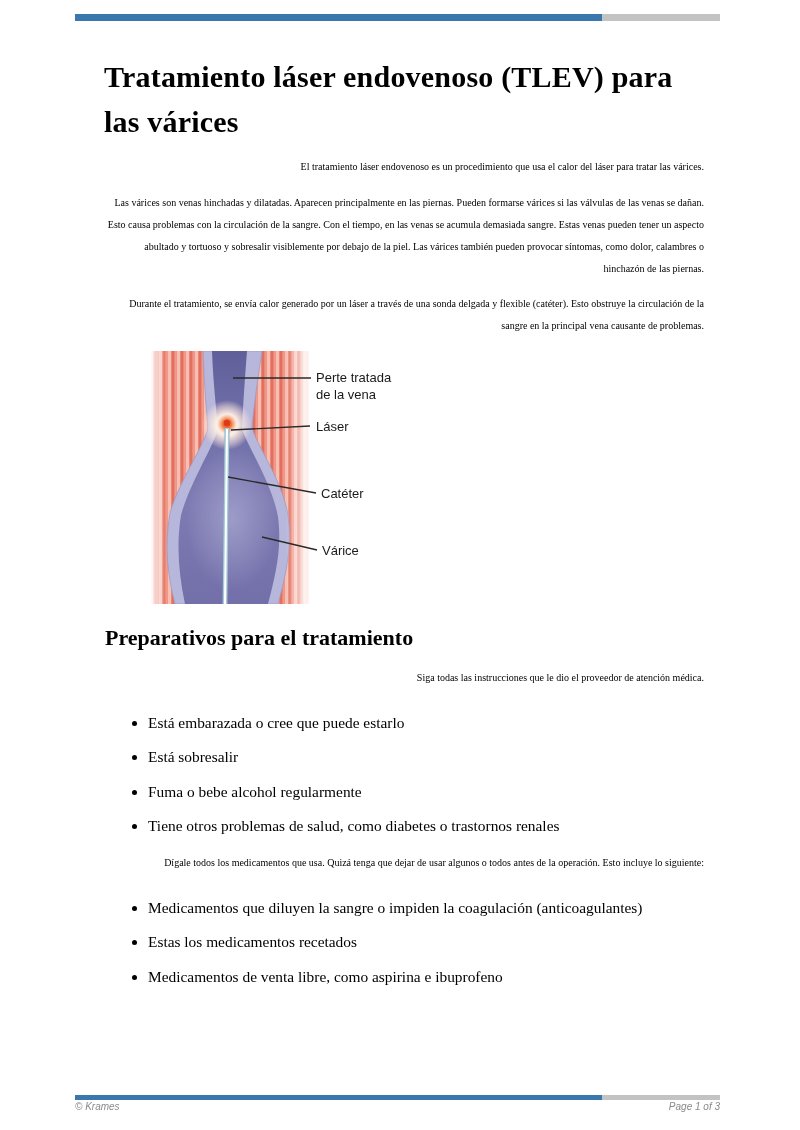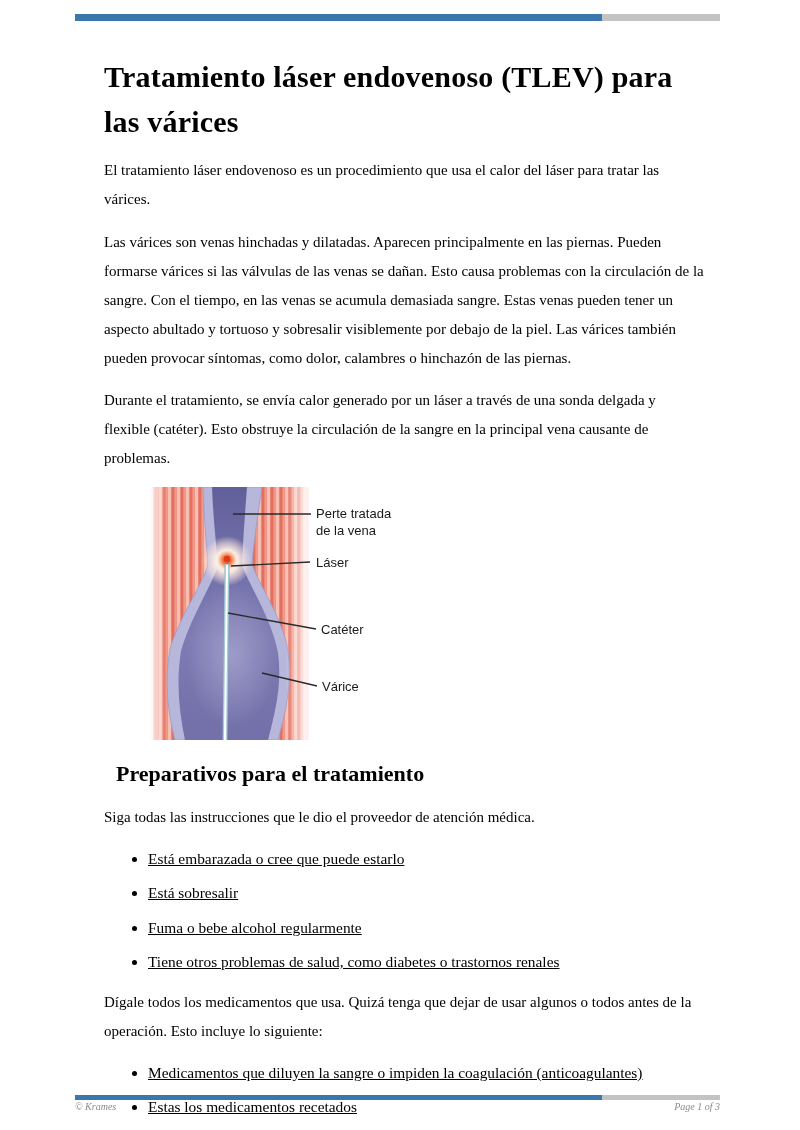--- a/index.html
+++ b/index.html
@@ -19,38 +19,38 @@
   .rule.bottom{top:1095px;height:5px;}
   .content{
     position:absolute;left:104px;top:40px;width:600px;
   }
   h1{
     font-size:30px;line-height:45px;font-weight:bold;
     margin:14px 0 12px 0;letter-spacing:0.2px;
   }
   h2{
     font-size:22px;line-height:28px;font-weight:bold;
-    margin:20px 0 15px 12px;
+    margin:20px 0 15px 1px;
   }
   p{
-    font-size:15px;line-height:29px;margin:0 0 13.5px 0;
+    font-size:10px;line-height:22px;margin:0 0 13.5px 0;text-align:right;
   }
   ul{
-    margin:16px 0 15px 0;padding:0 0 0 44px;text-decoration:underline;
+    margin:23px 0 15px 0;padding:0 0 0 44px;
   }
   li{
     font-size:15.4px;line-height:21.6px;margin:0 0 13px 0;
   }
   figure{
     margin:6px 0 20px 46px;width:260px;height:253px;
   }
   .footer-row{
     position:absolute;left:75px;top:1101px;width:645px;
     display:flex;justify-content:space-between;
-    font-family:Liberation Serif, serif;
+    font-family:Liberation Sans, sans-serif;
     font-style:italic;font-size:10px;color:#8a8a8a;
   }
   .footer-row span{display:block;}
   .fig-label{
     font-family:"Liberation Sans",sans-serif;
     font-size:13px;fill:#1a1a1a;
   }
 </style>
 </head>
 <body>

